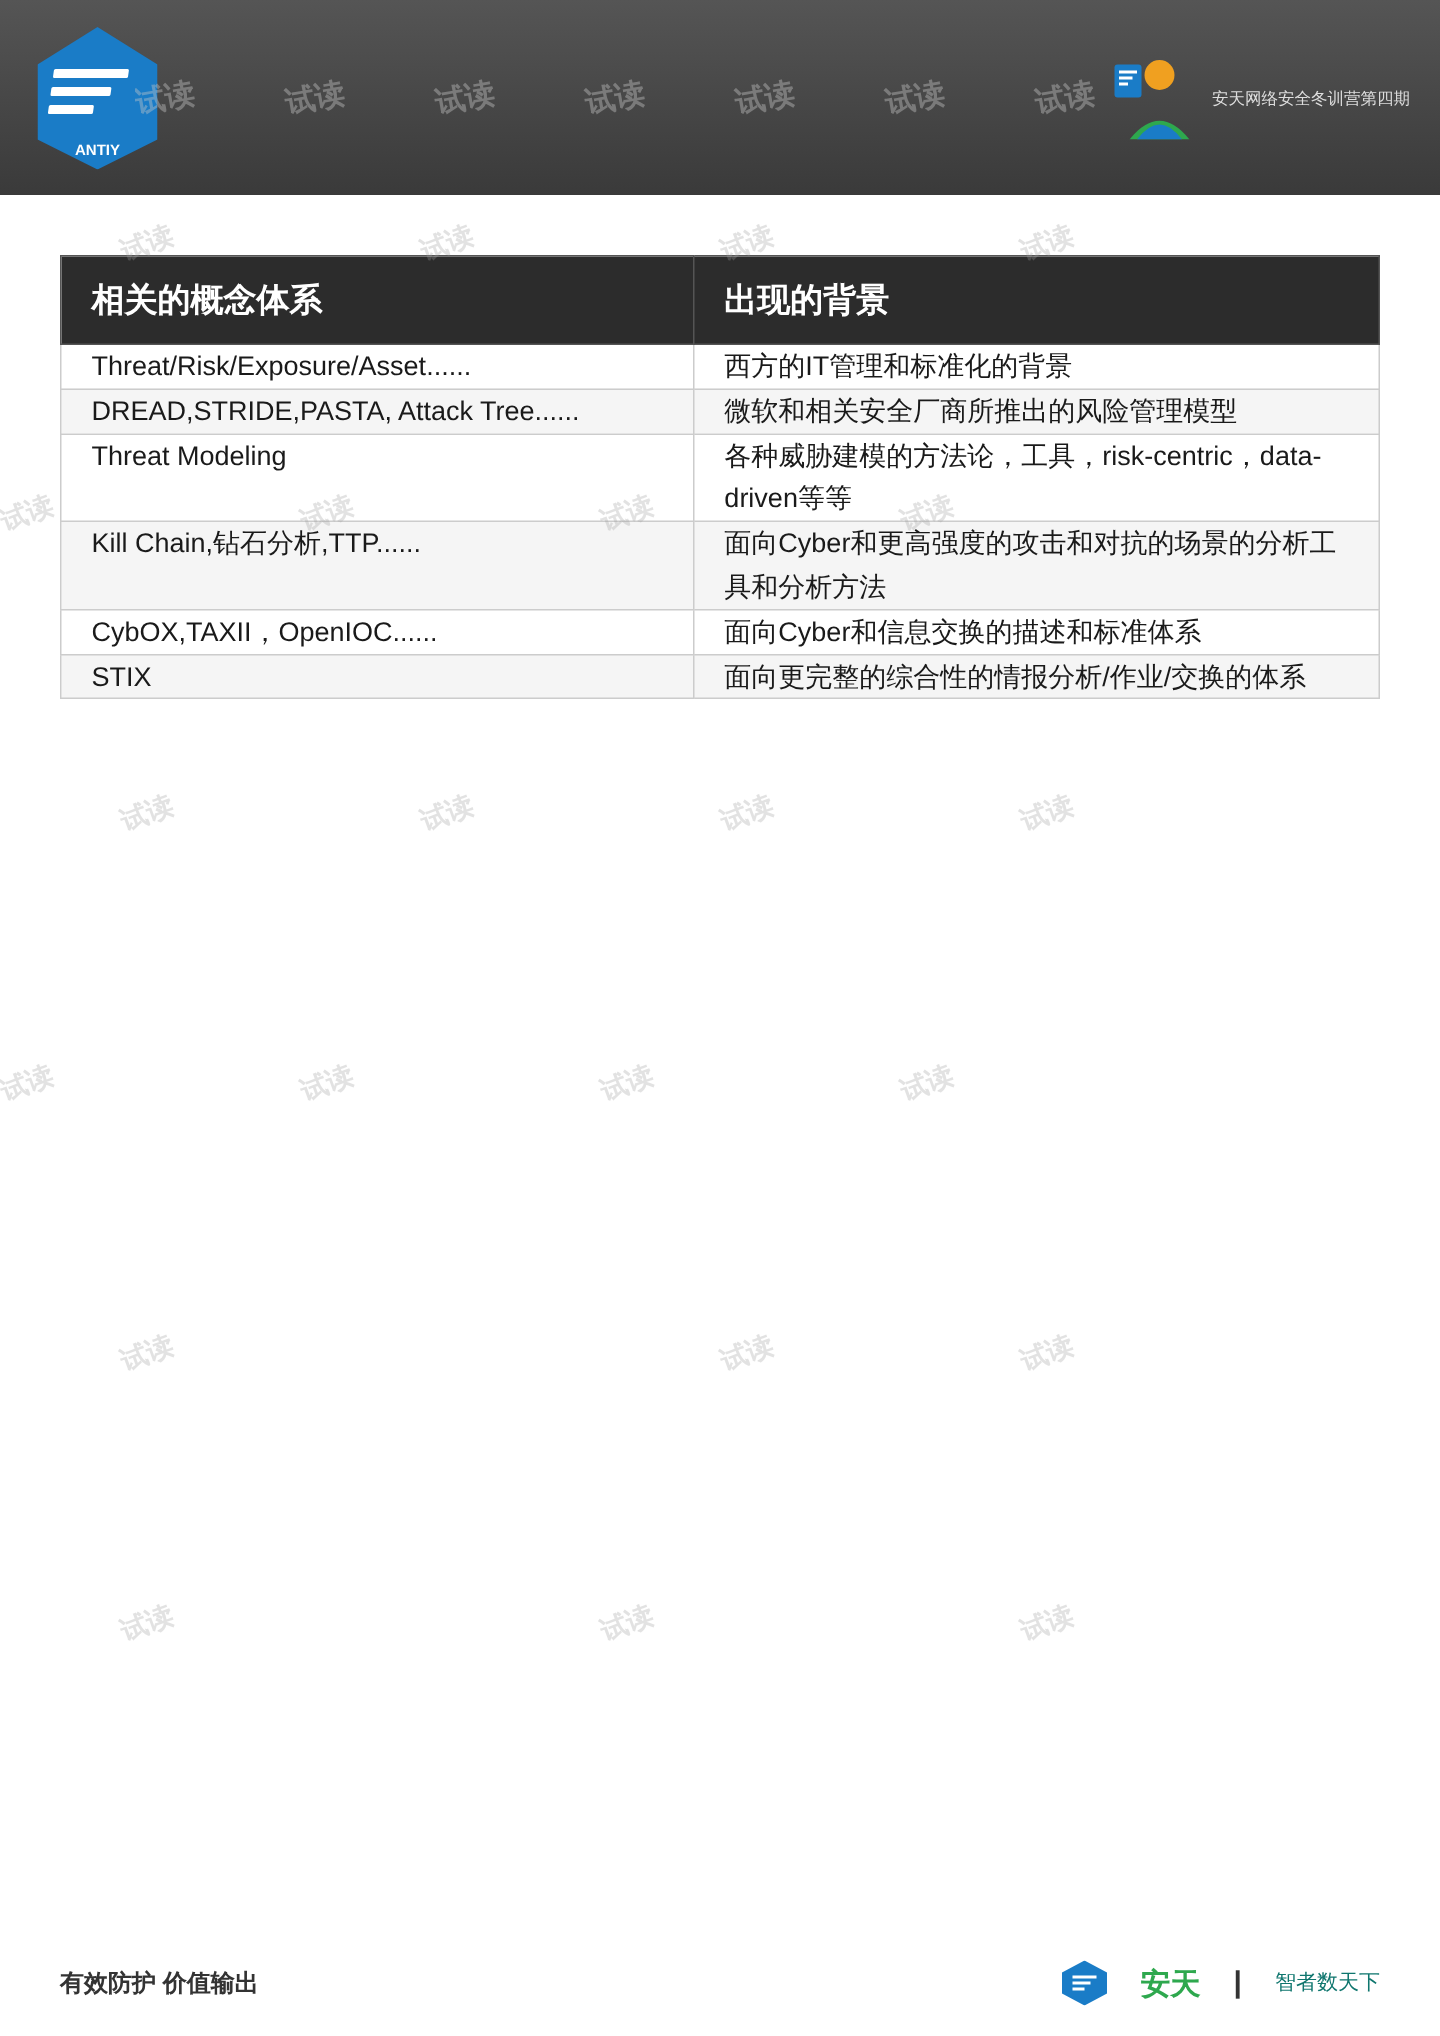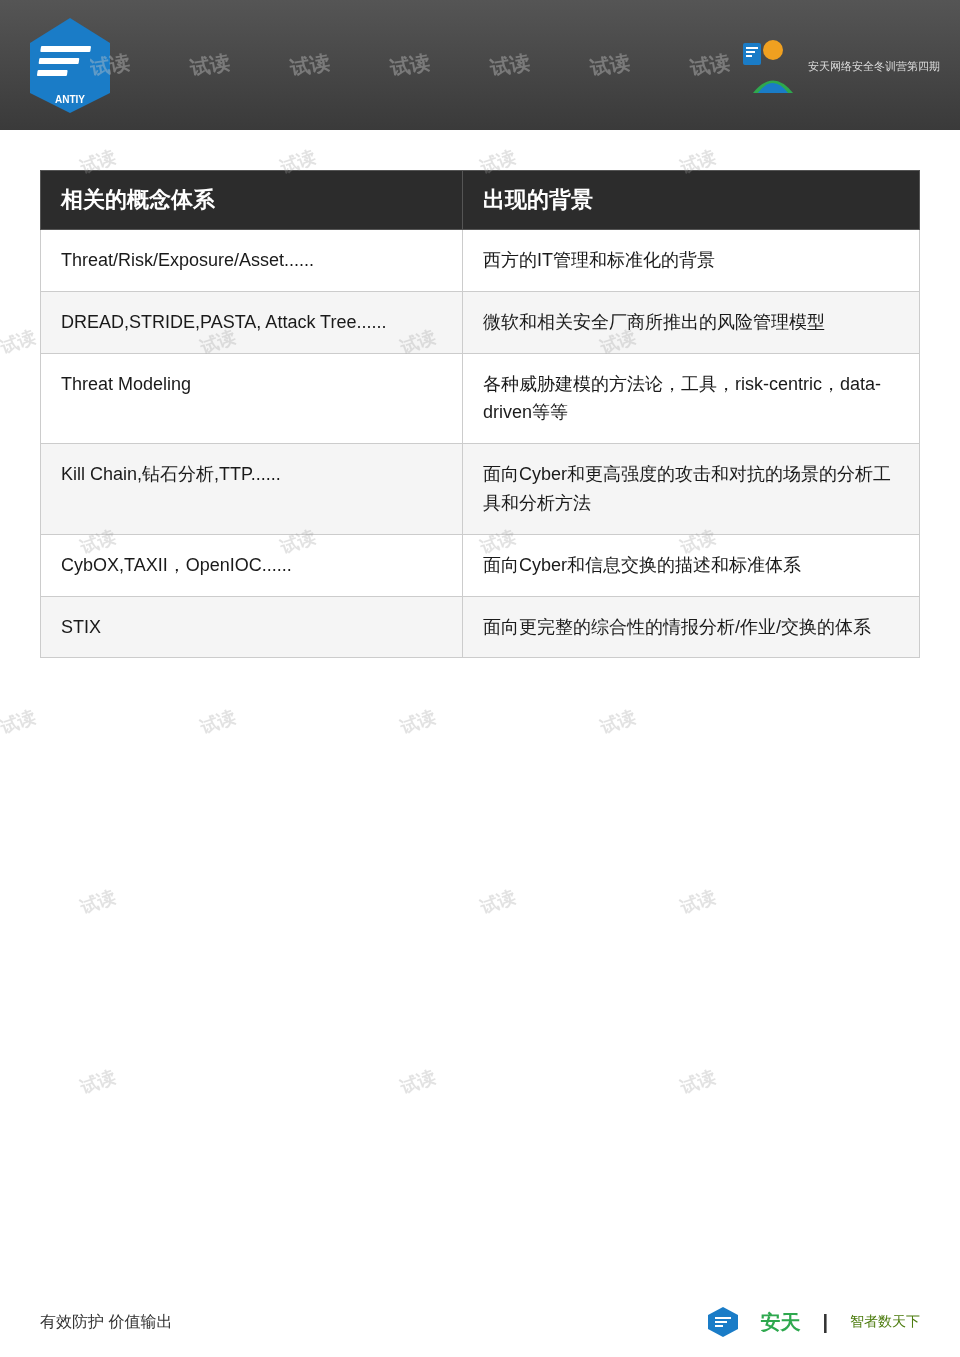--- a/index.html
+++ b/index.html
@@ -23,21 +23,21 @@
       justify-content: space-between;
       padding: 10px 20px;
       position: relative;
     }
 
     .logo-container {
       width: 90px;
       height: 100px;
       display: flex;
       align-items: center;
-      justify-content: flex-end;
+      justify-content: center;
     }
 
     
     .header-watermarks {
       position: absolute;
       top: 0; left: 90px; right: 120px; bottom: 0;
       display: flex;
       align-items: center;
       gap: 60px;
       overflow: hidden;
@@ -84,21 +84,21 @@
       background-color: #2c2c2c;
       color: #ffffff;
       padding: 14px 20px;
       font-size: 22px;
       font-weight: bold;
       text-align: left;
       border: 1px solid #555555;
     }
 
     .data-table td {
-      padding: 16px 20px;
+      padding: 0 20px;
       font-size: 18px;
       border: 1px solid #cccccc;
       vertical-align: top;
       line-height: 1.6;
     }
 
     .data-table tr:nth-child(even) td {
       background-color: #f5f5f5;
     }
 
@@ -126,41 +126,41 @@
       right: 0;
       padding: 0 40px;
       display: flex;
       align-items: center;
       justify-content: space-between;
     }
 
     .footer-left {
       font-size: 16px;
       color: #333333;
-      font-weight: normal;
+      font-weight: bold;
     }
 
     .footer-right {
       display: flex;
       align-items: center;
       gap: 22px;
     }
 
     .footer-logo-text {
       font-size: 20px;
       font-weight: bold;
     }
 
     .footer-logo-green {
       color: #2ea84e;
     }
 
     .footer-brand {
       font-size: 14px;
-      color: #4d7c0f;
+      color: #0f766e;
     }
 
     
     .antiy-logo-svg {
       width: 80px;
       height: 95px;
     }
 
     
     .wm { position: absolute; color: rgba(160,160,160,0.3); font-size: 18px; font-weight: bold; transform: rotate(-20deg); pointer-events: none; z-index: 5; white-space: nowrap; }

